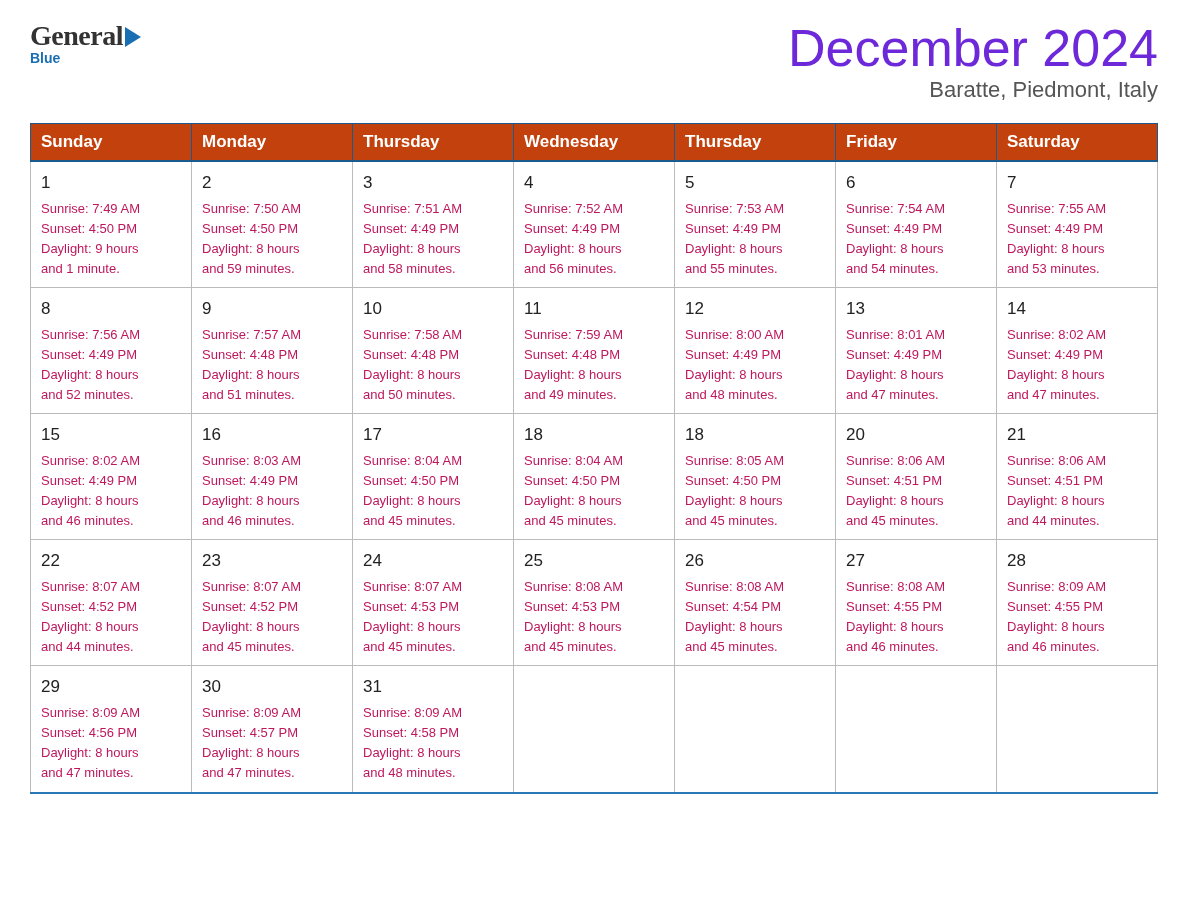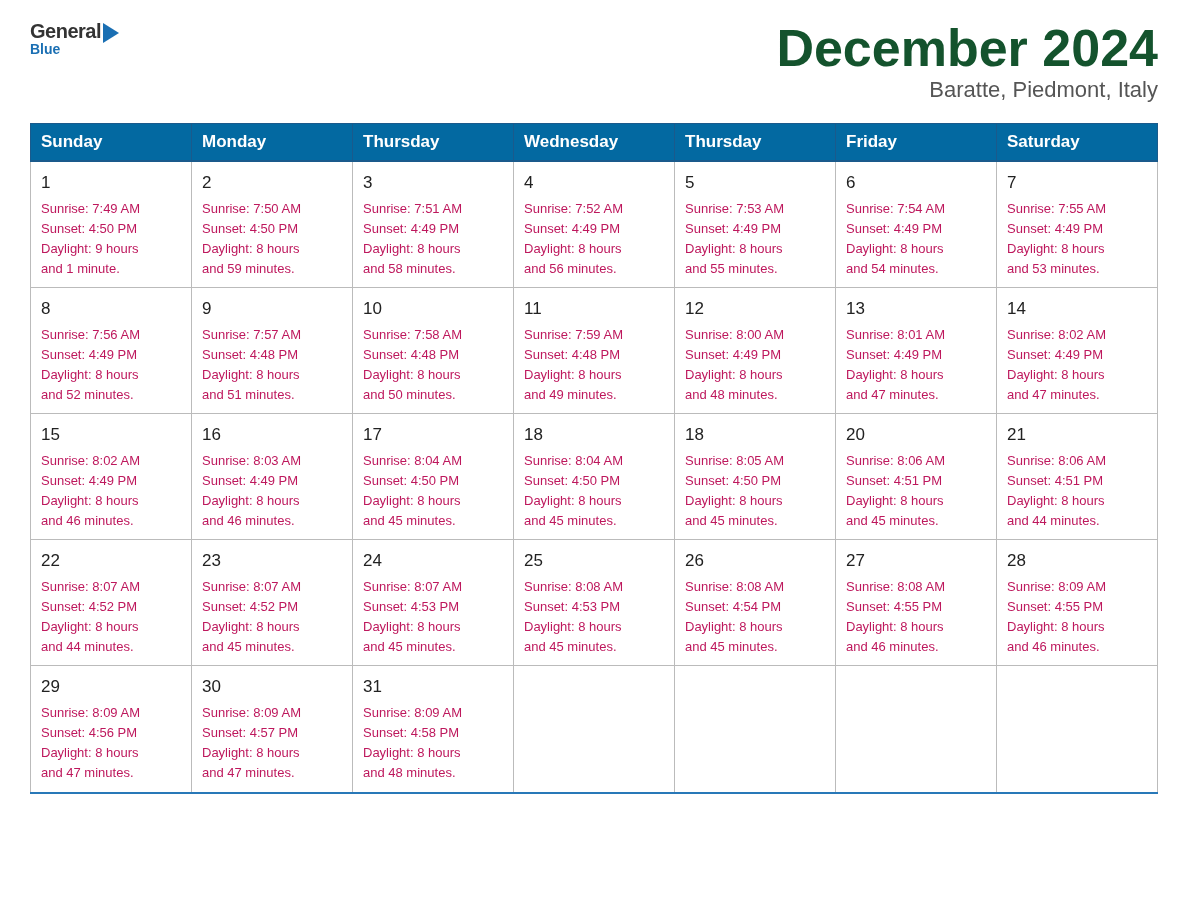--- a/index.html
+++ b/index.html
@@ -19,36 +19,36 @@
     .logo {
       display: flex;
       flex-direction: column;
       align-items: flex-start;
     }
     .title-section {
       text-align: right;
     }
     .month-title {
       font-size: 52px;
-      font-weight: bold;
-      color: #14532d;
+      font-weight: normal;
+      color: #6d28d9;
       line-height: 1.1;
       text-align: right;
     }
     .location {
       font-size: 22px;
       color: #555;
     }
     .calendar {
       width: 100%;
       border-collapse: collapse;
       border: 1px solid #999;
     }
     .calendar th {
-      background: #0369a1;
+      background: #c2410c;
       color: #fff;
       padding: 8px 10px;
       font-size: 17px;
       font-weight: bold;
       text-align: left;
       border: 1px solid #1a5a8c;
     }
     .calendar td {
       vertical-align: top;
       padding: 8px 10px;
@@ -84,21 +84,21 @@
       display: flex;
       align-items: center;
     }
   </style>
 </head>
 <body>
 
 <div class="header">
   <div class="logo">
     <div class="logo-line1">
-      <span style="font-size:20px;font-weight:bold;color:#333;letter-spacing:-0.5px;">General</span>
+      <span style="font-size:28px;font-weight:bold;color:#333;letter-spacing:-0.5px;font-family:Liberation Serif, serif;">General</span>
       <svg width="16" height="20" viewBox="0 0 16 20" style="margin-left:2px;margin-top:2px;">
         <polygon points="0,0 16,10 0,20" fill="#1a6fb3"></polygon>
       </svg>
     </div>
     <div style="font-size:14px;font-weight:bold;color:#1a6fb3;margin-top:-2px;">Blue</div>
   </div>
   <div class="title-section">
     <div class="month-title">December 2024</div>
     <div class="location">Baratte, Piedmont, Italy</div>
   </div>

